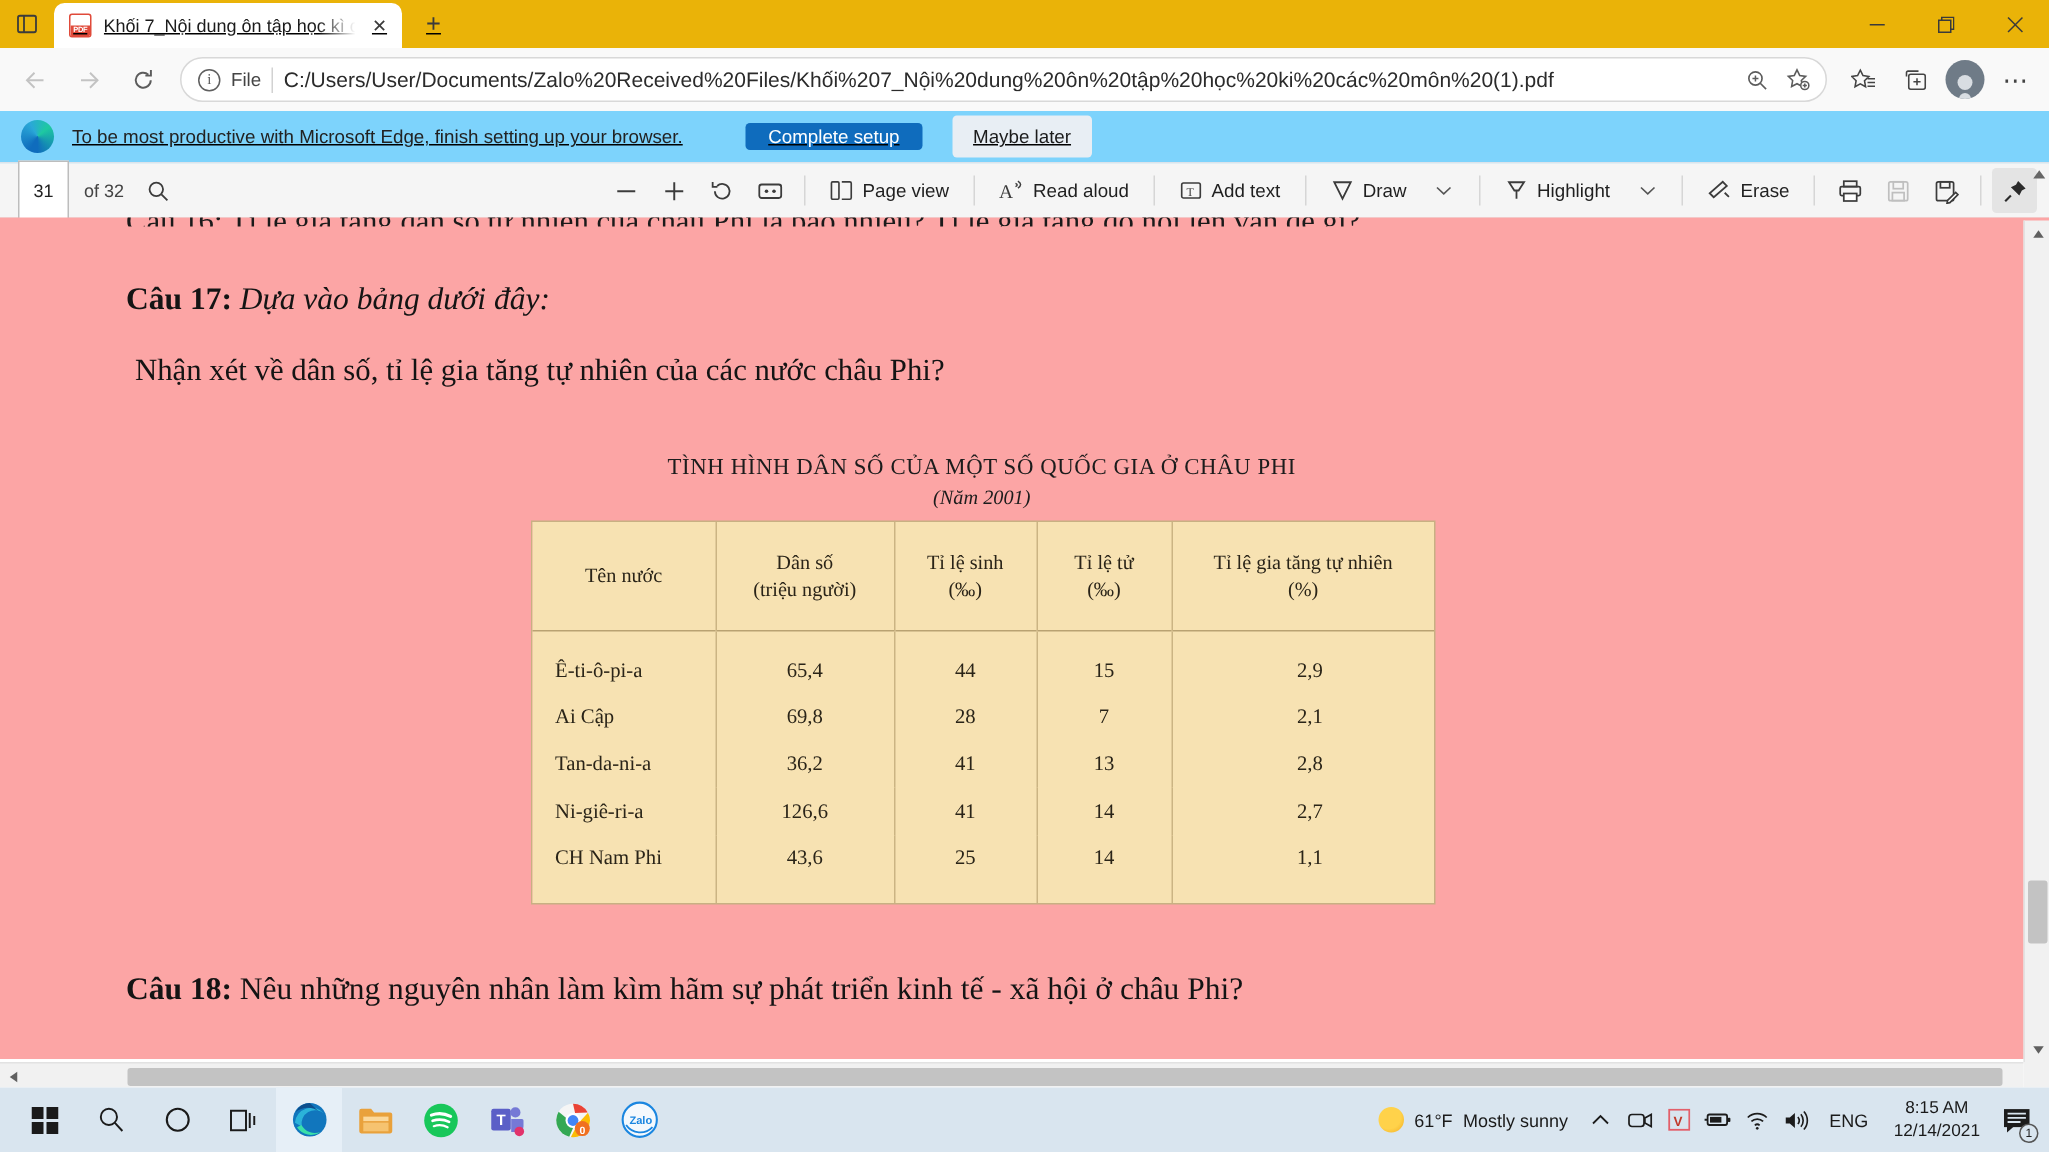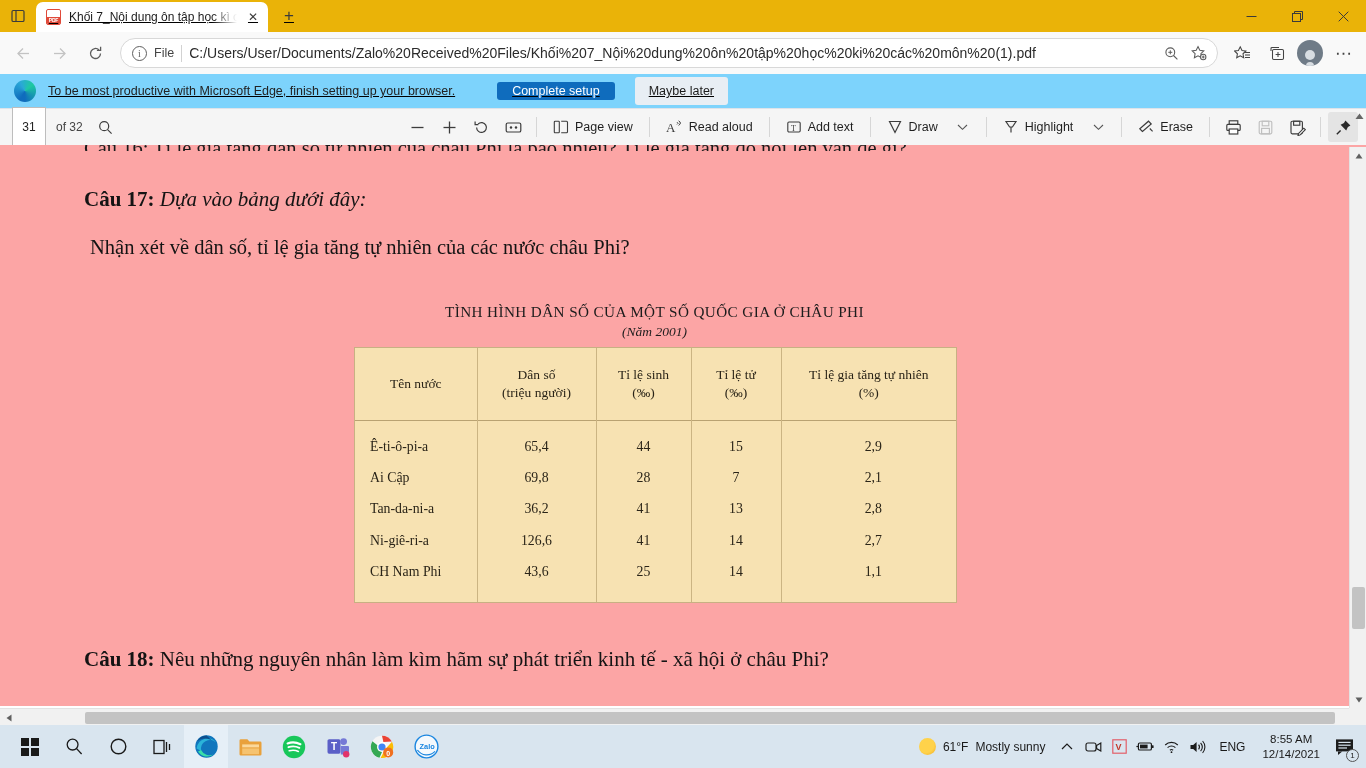--- a/index.html
+++ b/index.html
@@ -961,21 +961,21 @@
     <div class="tray-ico">
       <svg width="17" height="14" viewBox="0 0 17 14">
           <polygon points="1.5,5 4.2,5 7.6,2 7.6,12 4.2,9 1.5,9" fill="#1c1c1c"></polygon>
           <path d="M9.6 4.6 A4 4 0 0 1 9.6 9.4" fill="none" stroke="#1c1c1c" stroke-width="1.1"></path>
           <path d="M11.6 2.8 A6.6 6.6 0 0 1 11.6 11.2" fill="none" stroke="#1c1c1c" stroke-width="1.1"></path>
           <path d="M13.6 1 A9 9 0 0 1 13.6 13" fill="none" stroke="#1c1c1c" stroke-width="1.1"></path>
         </svg>
     </div>
     <div class="lang">ENG</div>
     <div class="clock">
-      <div>8:55 AM</div>
+      <div>8:15 AM</div>
       <div>12/14/2021</div>
     </div>
     <div class="notif-badge-wrap">
       <svg width="21" height="18" viewBox="0 0 21 18">
           <rect x="1" y="1.4" width="17" height="12" fill="#1c1c1c"></rect>
           <polygon points="3,13.4 3,17 7.2,13.4" fill="#1c1c1c"></polygon>
           <line x1="3.4" y1="4.4" x2="15.6" y2="4.4" stroke="#d9e5ef" stroke-width="1.2"></line>
           <line x1="3.4" y1="7.2" x2="15.6" y2="7.2" stroke="#d9e5ef" stroke-width="1.2"></line>
           <line x1="3.4" y1="10" x2="12" y2="10" stroke="#d9e5ef" stroke-width="1.2"></line>
         </svg>

